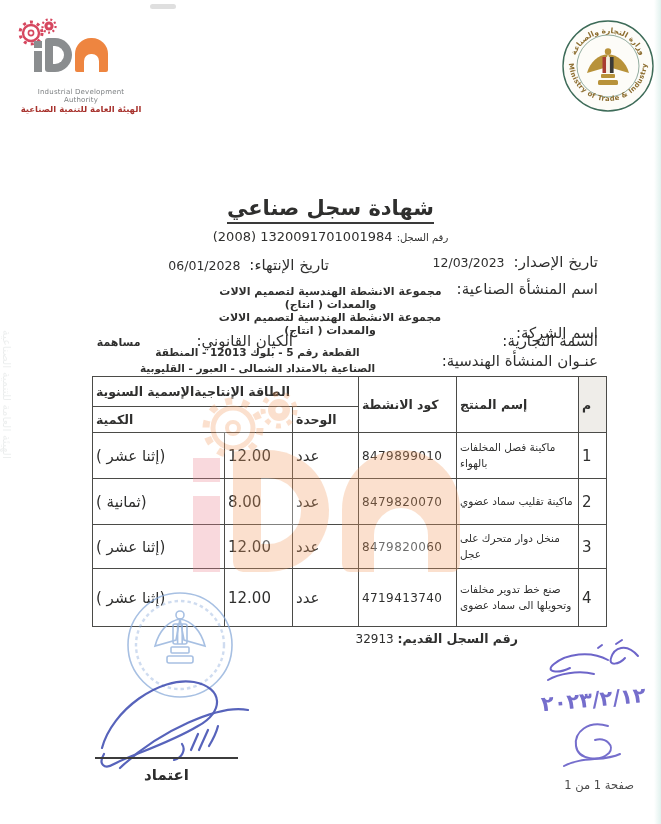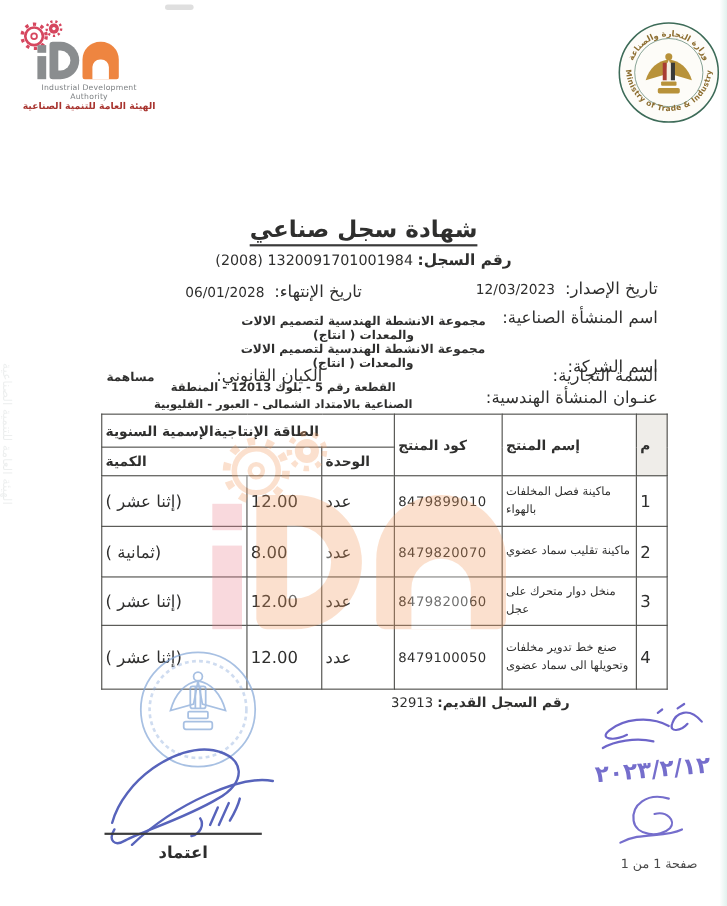--- a/index.html
+++ b/index.html
@@ -19,27 +19,27 @@
   .ida-logo{left:20px;top:26px;width:122px;}
   .ida-gears{position:absolute;left:-2px;top:-8px;}
   .ida-letters{position:relative;margin-left:14px;margin-top:12px;height:34px;display:flex;align-items:flex-end;gap:3px;}
   .li-i{position:relative;width:8px;height:34px;}
   .li-i .dot{position:absolute;top:3px;left:0;width:8px;height:7px;background:var(--logo-gray);}
   .li-i .bar{position:absolute;bottom:0;left:0;width:8px;height:21px;background:var(--logo-gray);}
   .li-d{position:relative;width:27px;height:34px;background:var(--logo-gray);border-radius:3px 17px 17px 3px;}
   .li-d .hole{position:absolute;left:8px;top:8px;width:11px;height:18px;background:#fff;border-radius:0 9px 9px 0;}
   .li-a{position:relative;width:33px;height:34px;background:var(--logo-orange);border-radius:16px 16px 2px 2px;}
   .li-a .hole{position:absolute;left:9px;bottom:0;width:15px;height:18px;background:#fff;border-radius:7px 7px 0 0;}
-  .ida-cap-en{margin-top:4px;width:122px;text-align:center;font-size:7px;color:#7d8083;letter-spacing:.2px;}
+  .ida-cap-en{margin-top:16px;width:122px;text-align:center;font-size:7px;color:#7d8083;letter-spacing:.2px;}
   .ida-cap-ar{width:122px;text-align:center;font-size:8.5px;font-weight:bold;color:var(--logo-caption-red);}
   
   .title-wrap{left:0;right:0;top:196px;text-align:center;}
   .title{font-size:21px;font-weight:bold;border-bottom:2px solid #3a3a3a;padding-bottom:2px;}
   .reg-line{left:0;right:0;top:229px;text-align:center;direction:rtl;font-size:13px;}
-  .reg-line .lbl{font-weight:bold;font-size:14px;}
+  .reg-line .lbl{font-weight:normal;font-size:10px;}
   .field-label{font-weight:normal;font-size:15px;white-space:nowrap;direction:rtl;}
   .field-value{font-size:12.5px;direction:rtl;}
   .small-value{font-size:11px;font-weight:bold;direction:rtl;text-align:center;}
   .pair{direction:rtl;display:flex;align-items:baseline;gap:9px;}
   
   .products-table{border-collapse:collapse;direction:rtl;table-layout:fixed;}
   .products-table th,.products-table td{border:1.4px solid var(--table-border);text-align:left;vertical-align:middle;padding:1px 3px;}
   .products-table th{font-size:12.5px;font-weight:bold;}
   .th-index{background:#efede9;}
   .col-index{width:28px;} .col-name{width:122px;} .col-code{width:98px;}
@@ -163,21 +163,21 @@
       <col class="col-name">
       <col class="col-code">
     <col class="col-unit">
       <col class="col-qty">
       <col class="col-words">
   </colgroup>
   <thead>
     <tr class="h1">
       <th rowspan="2" class="th-index">م</th>
       <th rowspan="2">إسم المنتج</th>
-      <th rowspan="2">كود المنتج</th>
+      <th rowspan="2">كود الانشطة</th>
       <th colspan="3">الطاقة الإنتاجيةالإسمية السنوية</th>
     </tr>
     <tr class="h2">
       <th>الوحدة</th>
       <th colspan="2">الكمية</th>
     </tr>
   </thead>
   <tbody>
       <tr style="height: 46px;">
         <td class="cell-index">1</td>
@@ -199,21 +199,21 @@
         <td class="cell-index">3</td>
         <td class="cell-name">منخل دوار متحرك على عجل</td>
         <td class="cell-code">8479820060</td>
         <td class="cell-unit">عدد</td>
         <td class="cell-qty">12.00</td>
         <td class="cell-qty_words">(إثنا عشر )</td>
       </tr>
       <tr style="height: 58px;">
         <td class="cell-index">4</td>
         <td class="cell-name">صنع خط تدوير مخلفات وتحويلها الى سماد عضوى</td>
-        <td class="cell-code">8479100050</td>
+        <td class="cell-code">4719413740</td>
         <td class="cell-unit">عدد</td>
         <td class="cell-qty">12.00</td>
         <td class="cell-qty_words">(إثنا عشر )</td>
       </tr>
     </tbody>
 </table>
 
 <div class="abs watermark">
   <svg style="position:absolute;left:6px;top:-8px;" width="120" height="70" viewBox="0 0 120 70">
     <circle cx="34" cy="38" r="20" fill="#fff" style="stroke:var(--watermark-orange)" stroke-width="5"></circle>

